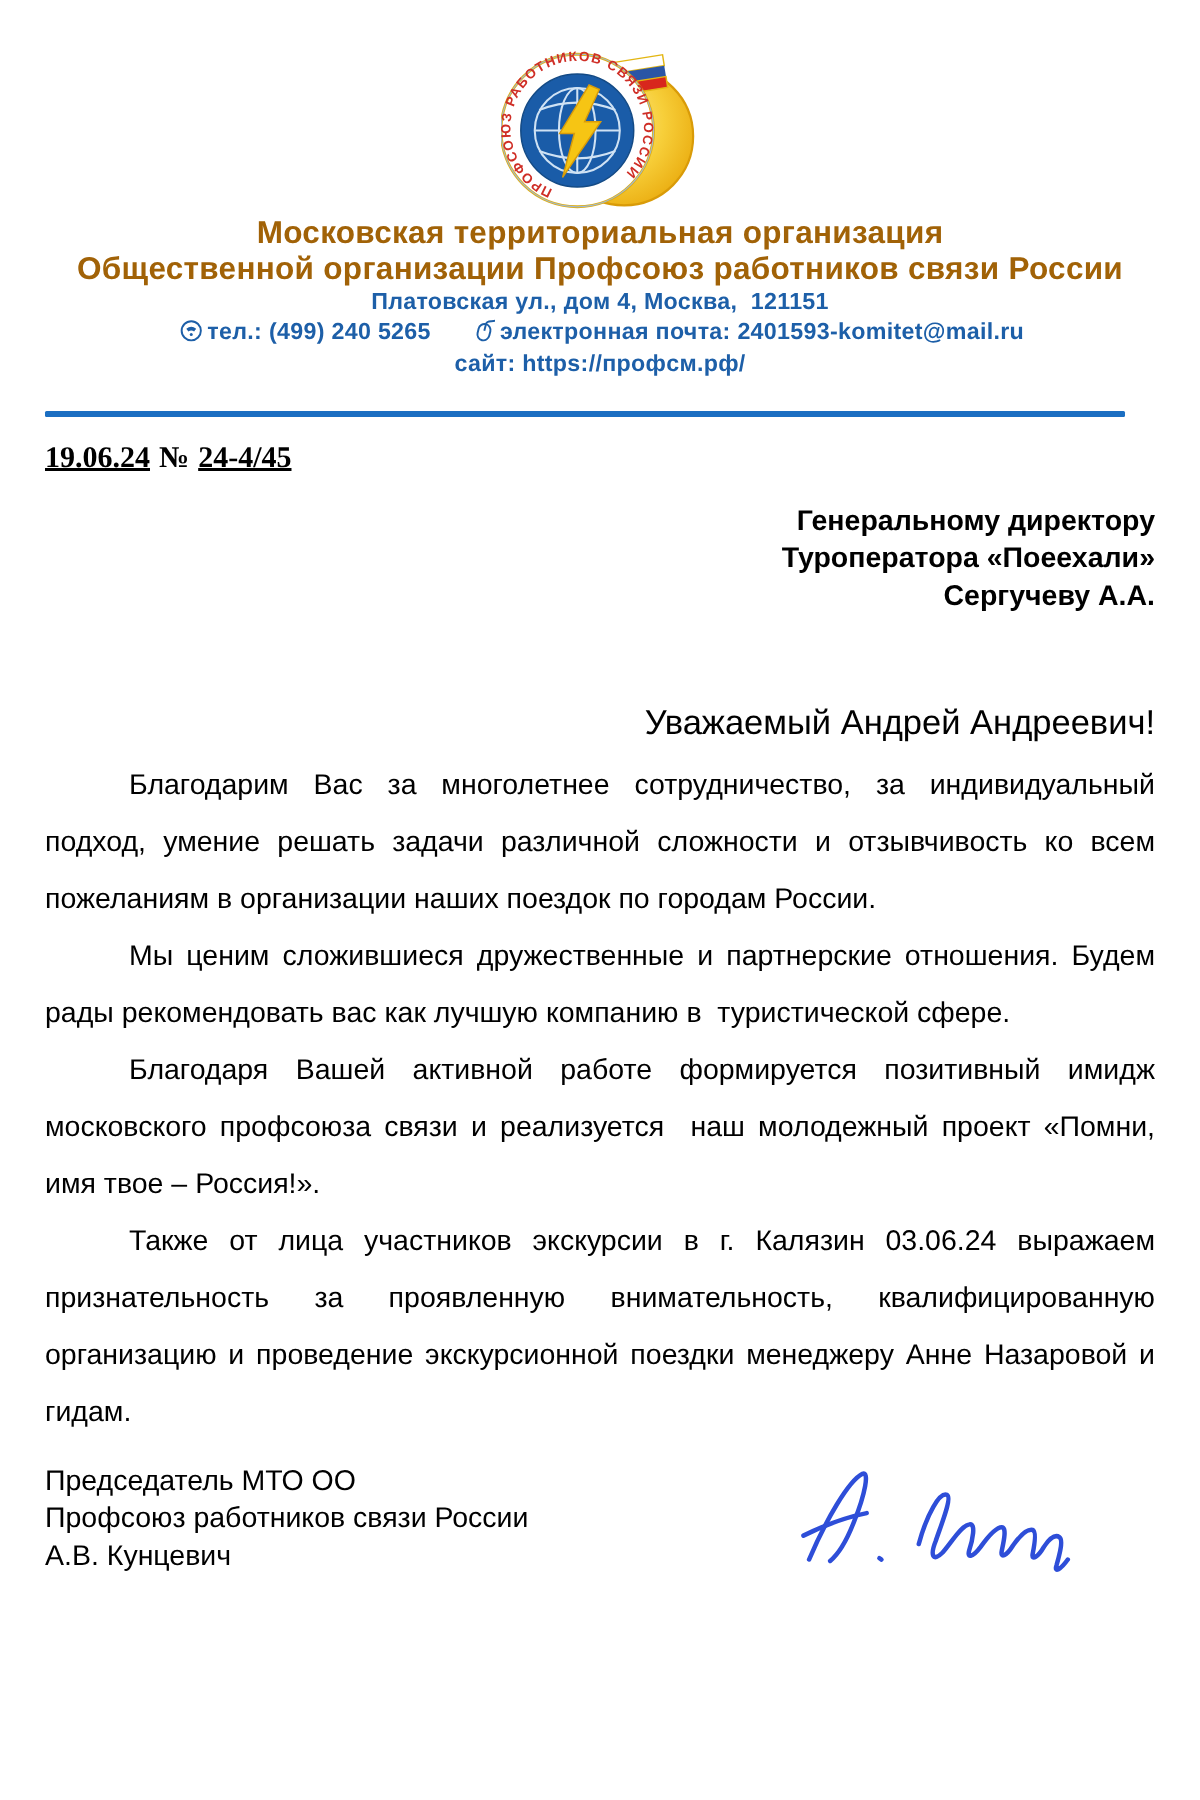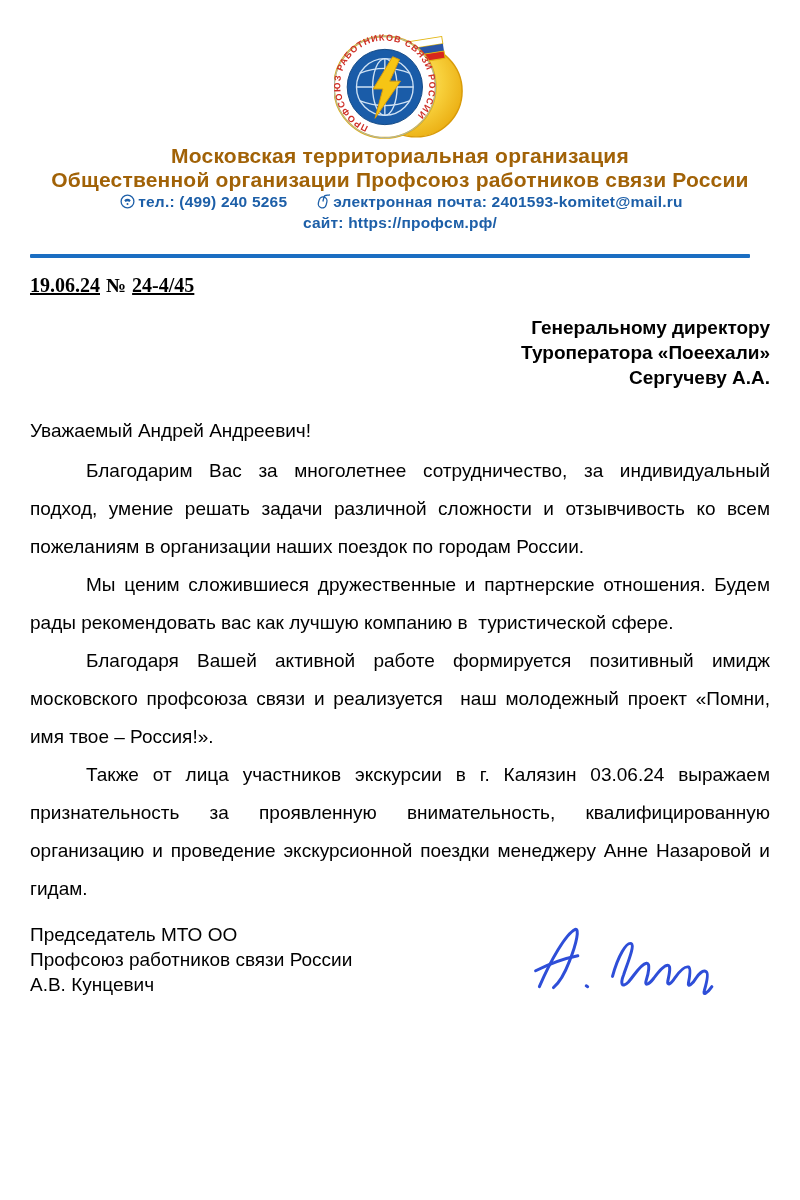--- a/index.html
+++ b/index.html
@@ -31,21 +31,21 @@
   }
   .ref-line .u{text-decoration:underline;}
   .ref-line .nosp{margin:0 6px;}
 
   
   .recipient{
     margin-top:18px;text-align:right;font-weight:bold;font-size:19px;line-height:25px;
   }
 
   
-  .salutation{margin-top:30px;text-align:left;font-size:19px;}
+  .salutation{margin-top:58px;text-align:right;font-size:23px;}
   .body-text{margin-top:10px;}
   .body-text p{
     margin:0;font-size:19px;line-height:38px;text-align:justify;text-indent:56px;
   }
 
   
   .sig-row{
     margin-top:14px;display:flex;align-items:flex-start;justify-content:space-between;
   }
   .sig-block{font-size:19px;line-height:25px;}
@@ -94,20 +94,23 @@
           <line x1="52" y1="29" x2="52" y2="87"></line>
         </g>
 
         <polygon points="60,27 40,60 50,60 42,90 68,52 57,52 67,30" fill="#f6c514" stroke="#d99b08" stroke-width="1"></polygon>
       </svg>
     </div>
 
     <div class="org-line1">Московская территориальная организация</div>
     <div class="org-line2">Общественной организации Профсоюз работников связи России</div>
 
+    <div class="contact-line">
+      <span>Платовская ул., дом 4, Москва,&nbsp; 121151</span>
+    </div>
 
     <div class="contact-line">
       <span class="ico">
         <svg width="15" height="15" viewBox="0 0 15 15">
             <circle cx="7.5" cy="7.5" r="6.4" fill="none" stroke="#1d5fa8" stroke-width="1.3"></circle>
             <path d="M4.2 6.2 Q7.5 3.4 10.8 6.2 L9.4 8 Q7.5 6.6 5.6 8 Z" fill="#1d5fa8"></path>
             <circle cx="7.5" cy="10" r="1" fill="#1d5fa8"></circle>
           </svg>
       </span><span>тел.: (499) 240 5265</span>
       <span style="display:inline-block;width:18px;"></span>

